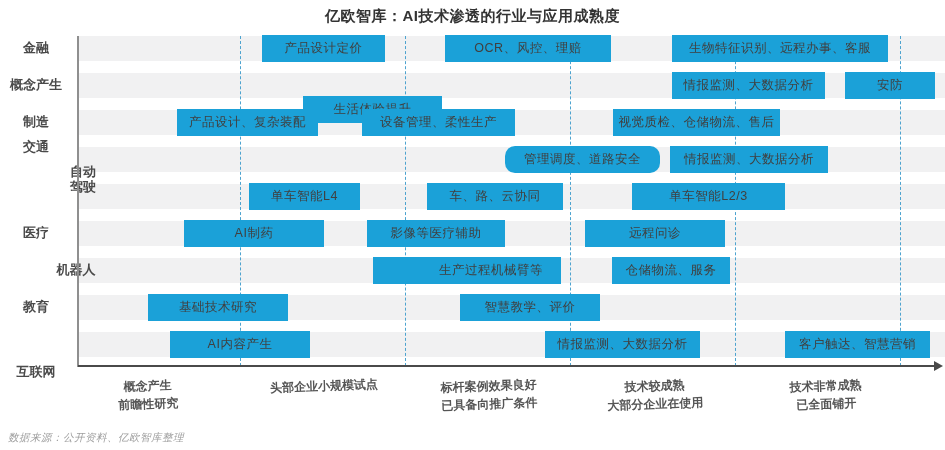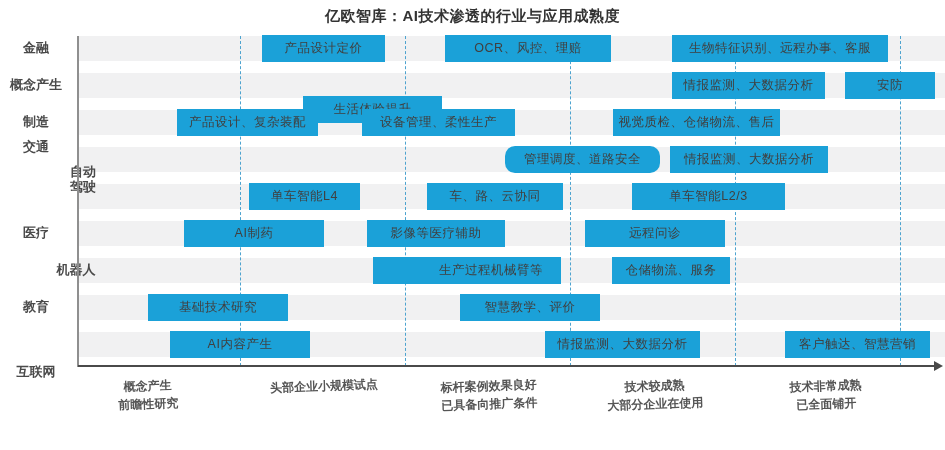--- a/index.html
+++ b/index.html
@@ -88,13 +88,14 @@
       <div class="stage-label" style="left: 399px;">标杆案例效果良好
 已具备向推广条件</div>
       <div class="stage-label" style="left: 565px;">技术较成熟
 大部分企业在使用</div>
       <div class="stage-label" style="left: 736px;">技术非常成熟
 已全面铺开</div>
     </div>
   <div class="axis-left"></div>
   <div class="axis-bottom"></div>
   <div class="axis-arrow"></div>
+  <div class="source">数据来源：公开资料、亿欧智库整理</div>
 </div>
 
 </body></html>

